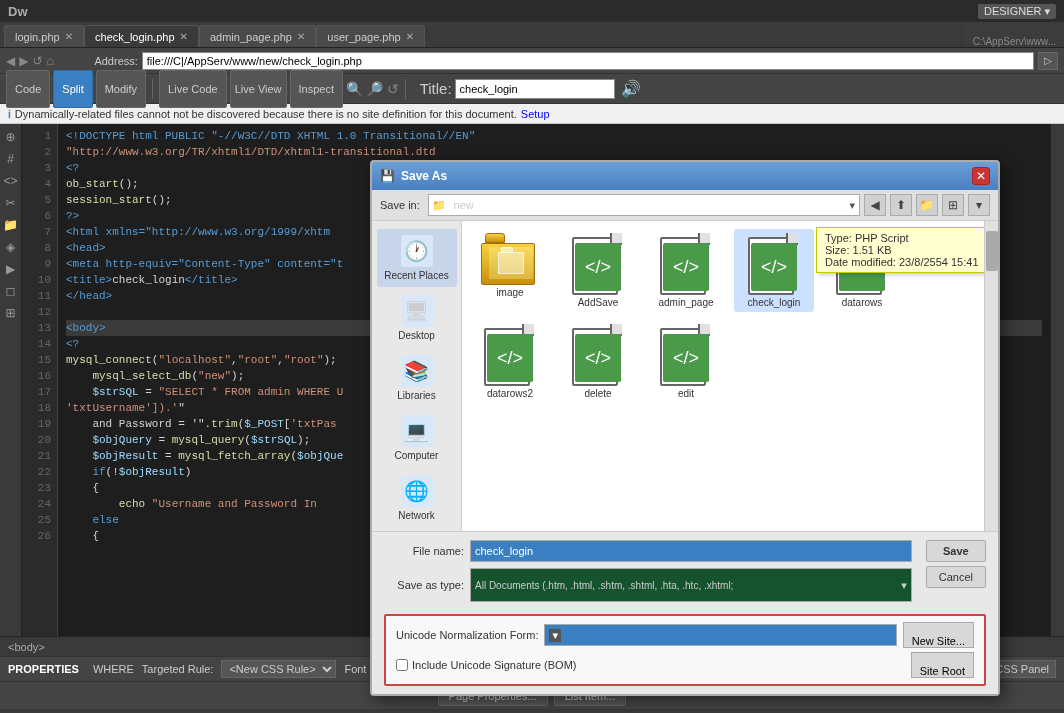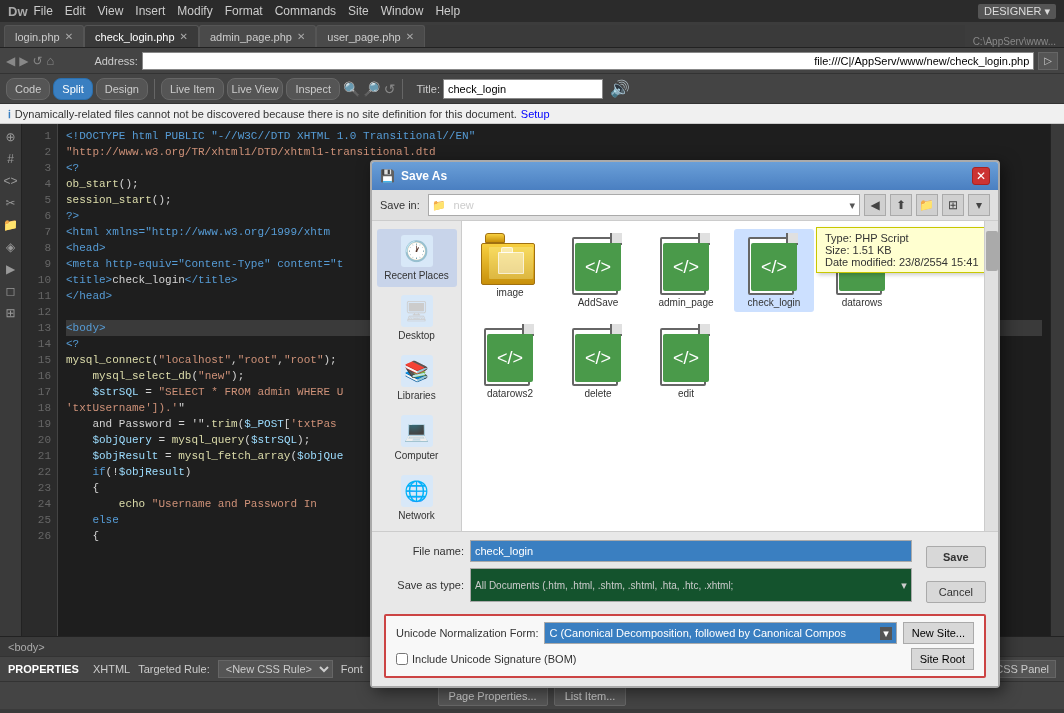--- a/index.html
+++ b/index.html
@@ -15,29 +15,29 @@
     .designer-badge { background: #555; padding: 1px 6px; border-radius: 2px; color: #ddd; }
 
     
     .tab-bar { background: #3c3c3c; height: 26px; display: flex; align-items: flex-end; padding-left: 4px; border-bottom: 1px solid #222; }
     .tab { background: #4a4a4a; border: 1px solid #555; border-bottom: none; padding: 2px 10px; font-size: 11px; color: #ccc; cursor: pointer; display: flex; align-items: center; gap: 5px; height: 22px; border-radius: 3px 3px 0 0; }
     .tab.active { background: #3a3a3a; color: #fff; }
     .tab-close { color: #aaa; font-size: 10px; cursor: pointer; }
 
     
     .address-bar { background: #444; height: 26px; display: flex; align-items: center; padding: 0 6px; gap: 4px; border-bottom: 1px solid #333; }
-    .address-input { flex: 1; background: #fff; color: #000; border: 1px solid #888; height: 18px; font-size: 11px; padding: 6px 4px; text-align: right; }
+    .address-input { flex: 1; background: #fff; color: #000; border: 1px solid #888; height: 18px; font-size: 11px; padding: 6px 4px; }
     .addr-btn { background: #555; border: 1px solid #666; color: #ccc; height: 18px; padding: 0 5px; font-size: 10px; cursor: pointer; }
 
     
     .toolbar { background: #444; height: 30px; display: flex; align-items: center; padding: 0 6px; gap: 3px; border-bottom: 1px solid #333; }
-    .tb-btn { background: #555; border: 1px solid #666; color: #ccc; height: 22px; padding: 0 8px; font-size: 11px; cursor: pointer; border-radius: 8px; }
+    .tb-btn { background: #555; border: 1px solid #666; color: #ccc; height: 38px; padding: 0 8px; font-size: 11px; cursor: pointer; border-radius: 2px; }
     .tb-btn.active { background: #3a7fc1; color: #fff; border-color: #2a6fad; }
     .tb-separator { width: 1px; background: #666; height: 20px; margin: 0 3px; }
-    .title-field-label { color: #ccc; font-size: 11px; margin-left: 8px; }
+    .title-field-label { color: #ccc; font-size: 15px; margin-left: 8px; }
     .title-field { background: #fff; color: #000; border: 1px solid #888; height: 20px; font-size: 11px; padding: 0 4px; width: 160px; }
 
     
     .info-bar { background: #f0f0f0; color: #333; font-size: 11px; padding: 2px 8px; border-bottom: 1px solid #ccc; display: flex; align-items: center; gap: 4px; }
     .info-icon { color: #3a7fc1; font-weight: bold; }
     .info-link { color: #00f; cursor: pointer; }
 
     
     .main-area { display: flex; height: calc(713px - 22px - 26px - 26px - 30px - 22px - 45px - 30px); }
 
@@ -116,53 +116,41 @@
     .form-combo { background: #14532d; border: 1px solid #aaa; height: 16px; font-size: 11px; padding: 16px 4px; flex: 1; display: flex; align-items: center; justify-content: space-between; cursor: pointer; }
     .form-btn { background: #d8d8d8; border: 1px solid #aaa; height: 22px; padding: 0 12px; font-size: 11px; cursor: pointer; border-radius: 2px; color: #333; }
     .form-btn.primary { background: #d8d8d8; font-weight: bold; }
 
     
     .unicode-section { background: #f8f8f8; border: 2px solid #cc4444; margin: 6px 0 0 0; padding: 6px 10px; border-radius: 2px; }
     .unicode-row { display: flex; align-items: center; gap: 6px; margin-bottom: 4px; }
     .unicode-label { font-size: 11px; color: #333; white-space: nowrap; }
     .unicode-combo { background: #3a7fc1; color: #fff; border: 1px solid #aaa; height: 22px; font-size: 11px; padding: 0 4px; flex: 1; display: flex; align-items: center; justify-content: space-between; cursor: pointer; }
     .unicode-combo-arrow { background: #555; padding: 0 3px; }
-    .unicode-side-btn { background: #d8d8d8; border: 1px solid #aaa; height: 22px; padding: 0 8px; font-size: 11px; cursor: pointer; white-space: nowrap; }
+    .unicode-side-btn { background: #d8d8d8; border: 1px solid #aaa; height: 22px; padding: 12px 8px; font-size: 11px; cursor: pointer; white-space: nowrap; }
     .checkbox-row { display: flex; align-items: center; gap: 4px; }
     .checkbox-row input { width: 12px; height: 12px; }
     .checkbox-label { font-size: 11px; color: #333; }
 
     
-    .right-btns { display: flex; flex-direction: column; gap: 13px; padding: 0 0 0 6px; justify-content: center; }
+    .right-btns { display: flex; flex-direction: column; gap: 4px; padding: 0 0 0 6px; justify-content: flex-start; }
 
     
     .php-simple { width: 52px; height: 62px; position: relative; display: inline-block; }
     .php-simple-bg { width: 46px; height: 58px; background: #fff; border: 2px solid #666; border-radius: 2px; position: absolute; bottom: 0; left: 0; }
     .php-simple-corner { position: absolute; top: 0; right: 2px; width: 12px; height: 12px; background: #e0e0e0; border-left: 2px solid #666; border-bottom: 2px solid #666; }
     .php-simple-green { position: absolute; top: 10px; left: 3px; right: 3px; bottom: 4px; background: #4a9a4a; border-radius: 2px; display: flex; align-items: center; justify-content: center; }
     .php-diamond-sym { color: #fff; font-size: 18px; }
   </style>
 </head>
 <body>
 
 <div class="title-bar">
   <div class="title-bar-left">
     <span class="title-bar-logo">Dw</span>
-    <div class="title-bar-menus">
-      <span>File</span>
-      <span>Edit</span>
-      <span>View</span>
-      <span>Insert</span>
-      <span>Modify</span>
-      <span>Format</span>
-      <span>Commands</span>
-      <span>Site</span>
-      <span>Window</span>
-      <span>Help</span>
-    </div>
   </div>
   <div class="title-bar-right">
     <span class="designer-badge">DESIGNER ▾</span>
   </div>
 </div>
 
 <div class="tab-bar">
   <div class="tab">
     <span>login.php</span>
     <span class="tab-close">✕</span>
@@ -189,23 +177,23 @@
   <span style="color:#888; font-size:12px;">↺</span>
   <span style="color:#888; font-size:13px;">⌂</span>
   <span class="form-label" style="color:#ccc; width:auto;margin-left:36px;">Address:</span>
   <input class="address-input" value="file:///C|/AppServ/www/new/check_login.php" style="">
   <button class="addr-btn">▷</button>
 </div>
 
 <div class="toolbar">
   <button class="tb-btn">Code</button>
   <button class="tb-btn active">Split</button>
-  <button class="tb-btn">Design</button>
+  <button class="tb-btn">Modify</button>
   <div class="tb-separator"></div>
-  <button class="tb-btn">Live Item</button>
+  <button class="tb-btn">Live Code</button>
   <button class="tb-btn" style="padding:0 4px;">
     <span>Live View</span>
   </button>
   <button class="tb-btn">Inspect</button>
   <div style="color:#888; font-size:14px; cursor:pointer;">🔍</div>
   <div style="color:#888; font-size:14px; cursor:pointer;">🔎</div>
   <div style="color:#888; font-size:14px; cursor:pointer;">↺</div>
   <div class="tb-separator"></div>
   <span class="title-field-label">Title:</span>
   <input class="title-field" value="check_login" style="">
@@ -267,21 +255,21 @@
 
   <div class="scroll-area"></div>
 </div>
 
 <div class="status-bar">
   <span>&lt;body&gt;</span>
 </div>
 
 <div class="prop-bar">
   <span class="prop-bar-title">PROPERTIES</span>
-  <span>XHTML</span>
+  <span>WHERE</span>
   <span>Targeted Rule:</span>
   <select class="prop-select">
     <option>&lt;New CSS Rule&gt;</option>
   </select>
   <span>Font</span>
   <span>Size</span>
   <div style="flex:1;"></div>
   <button class="prop-btn">CSS</button>
   <button class="prop-btn">Edit Rule</button>
   <button class="prop-btn">CSS Panel</button>
@@ -469,21 +457,20 @@
         <div class="right-btns">
           <button class="form-btn primary">Save</button>
           <button class="form-btn">Cancel</button>
         </div>
       </div>
 
       <div class="unicode-section">
         <div class="unicode-row">
           <span class="unicode-label">Unicode Normalization Form:</span>
           <div class="unicode-combo" style="flex:1;">
-            <span>C (Canonical Decomposition, followed by Canonical Compos</span>
             <span class="unicode-combo-arrow">▾</span>
           </div>
           <button class="unicode-side-btn">New Site...</button>
         </div>
         <div style="display:flex; align-items:center; justify-content:space-between;">
           <div class="checkbox-row">
             <input type="checkbox" style="">
             <span class="checkbox-label">Include Unicode Signature (BOM)</span>
           </div>
           <button class="unicode-side-btn">Site Root</button>

